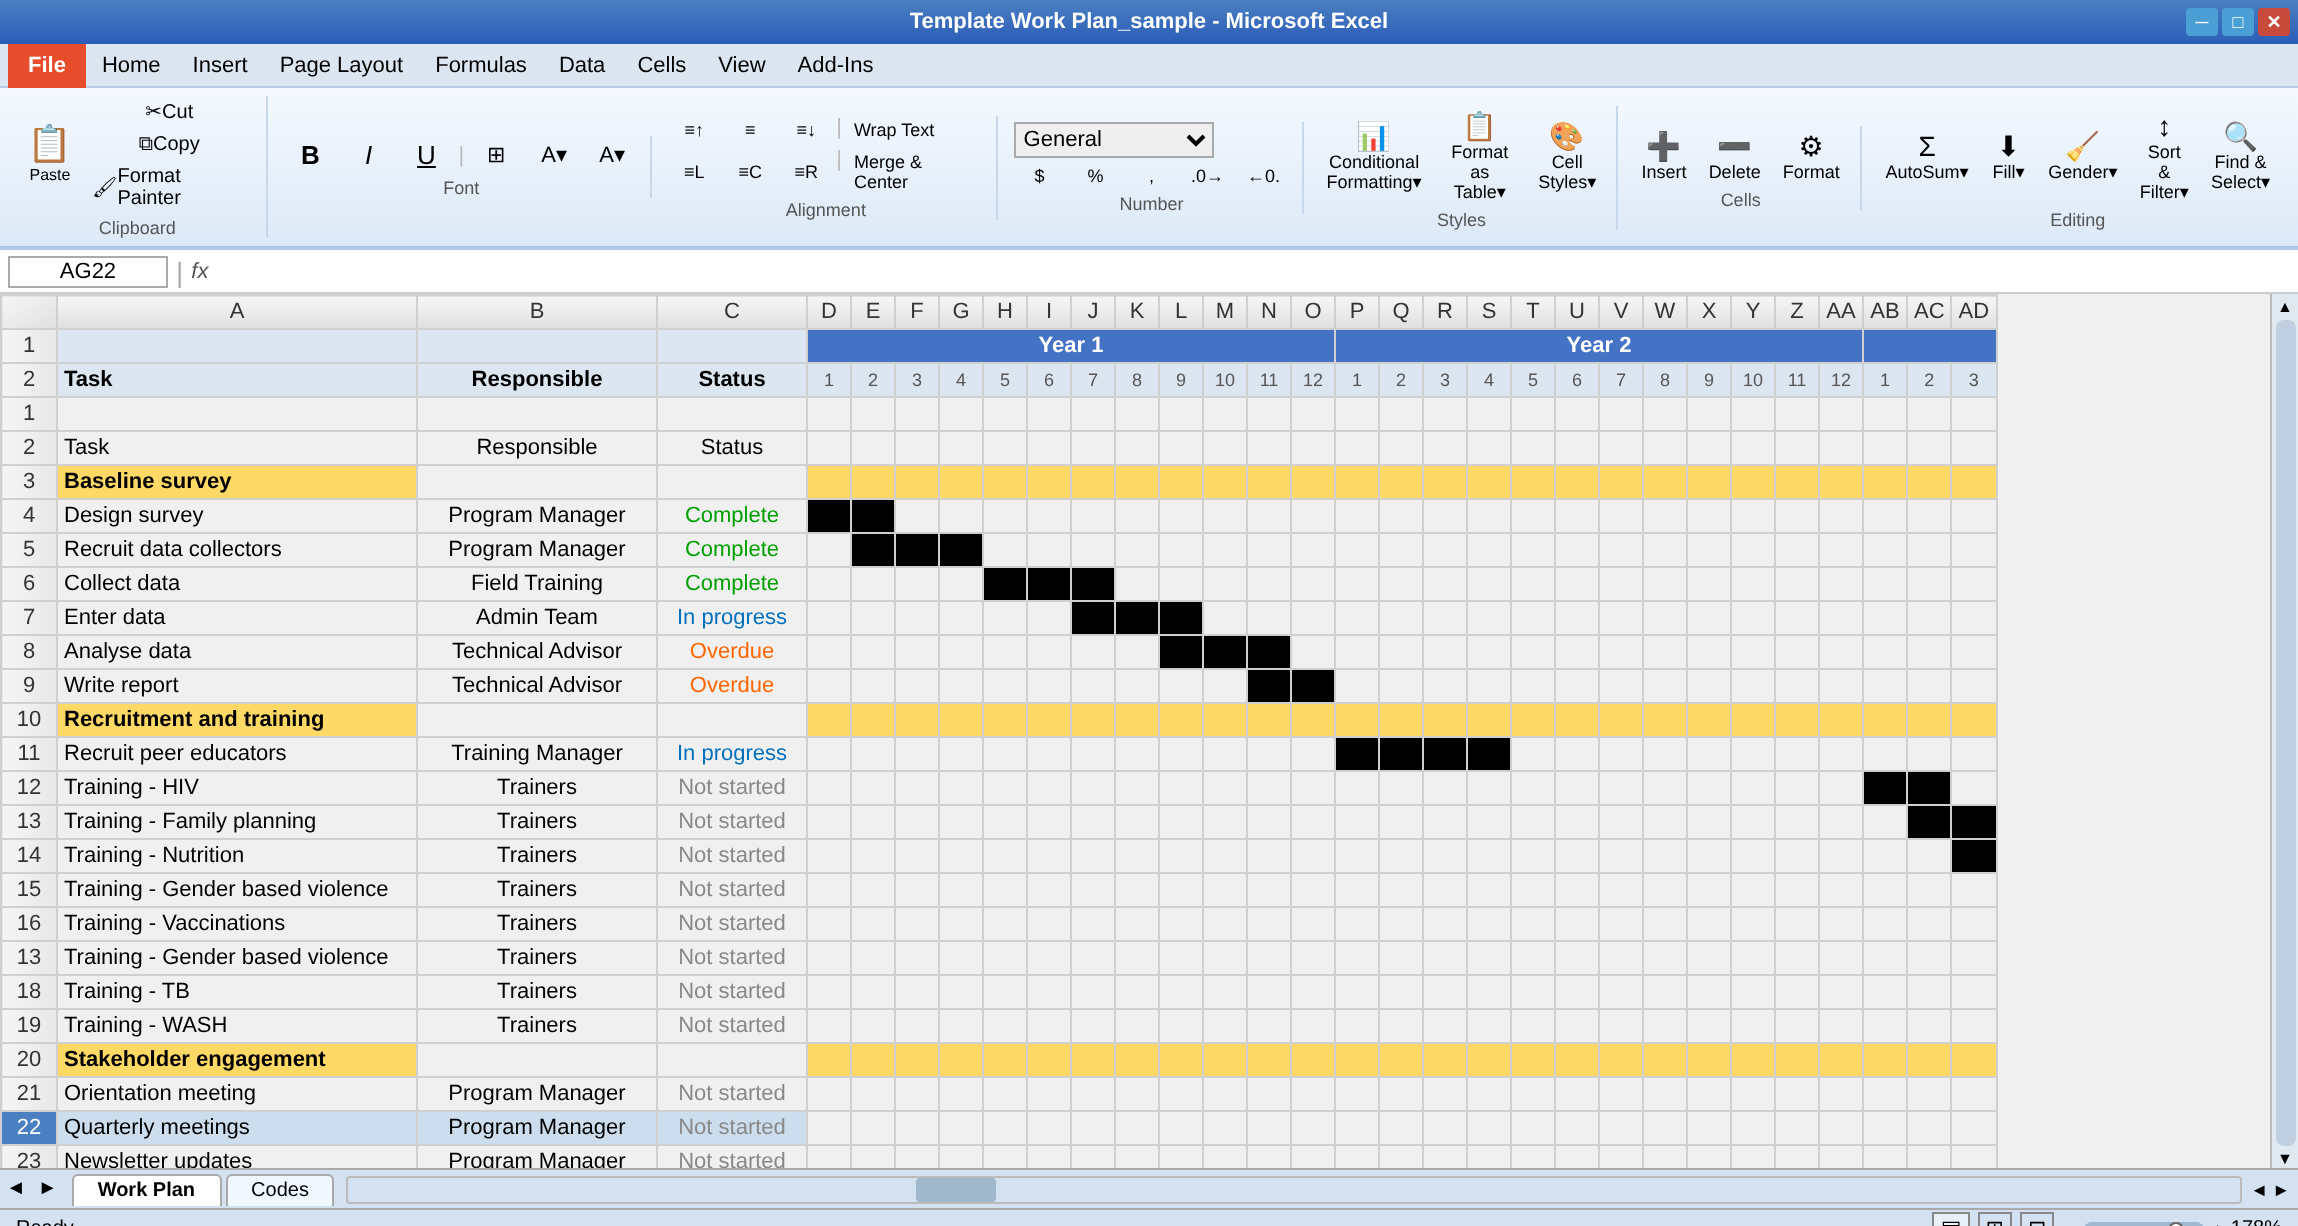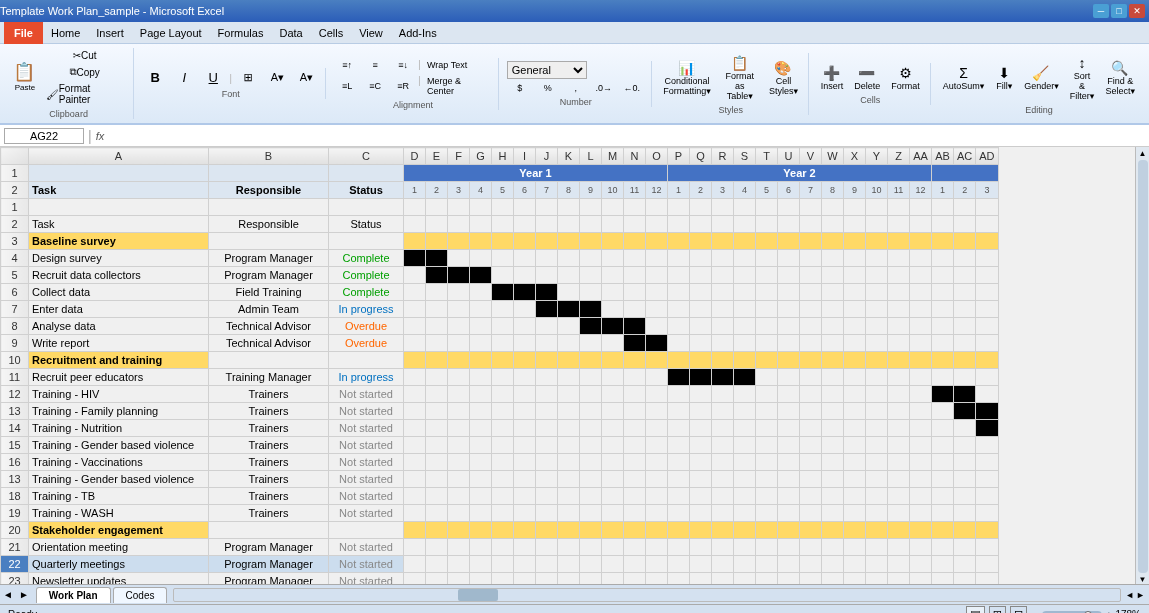--- a/index.html
+++ b/index.html
@@ -4,23 +4,25 @@
   <style>
     * { margin: 0; padding: 0; box-sizing: border-box; }
     body { font-family: 'Segoe UI', Arial, sans-serif; font-size: 11px; background: #f0f0f0; overflow: hidden; width: 1149px; height: 613px; }
 
     
     .title-bar {
       background: linear-gradient(to bottom, #4a7fc1, #2b5db8);
       height: 22px;
       display: flex;
       align-items: center;
+      justify-content: center;
       color: white;
       font-size: 11px;
       position: relative;
+      font-weight: bold;
     }
     .title-bar-buttons {
       position: absolute;
       right: 4px;
       display: flex;
       gap: 2px;
     }
     .title-btn {
       width: 16px;
       height: 14px;
@@ -253,21 +255,21 @@
       font-size: 11px;
     }
     .font-name-box {
       width: 80px;
       height: 18px;
       border: 1px solid #aaa;
       font-size: 11px;
       padding: 0 2px;
     }
     .format-dropdown {
-      width: 80px;
+      width: 100px;
       height: 18px;
       border: 1px solid #aaa;
       font-size: 11px;
     }
     .corner-cell {
       background: linear-gradient(to bottom right, #f5f5f5, #e0e0e0);
       border: 1px solid #bbb;
       width: 28px;
     }
   </style>

